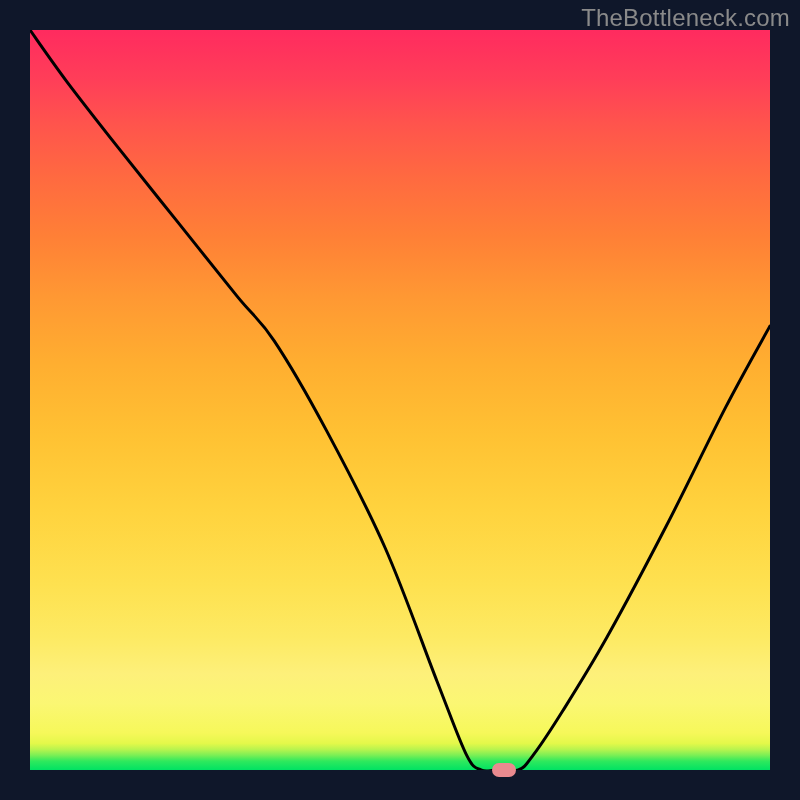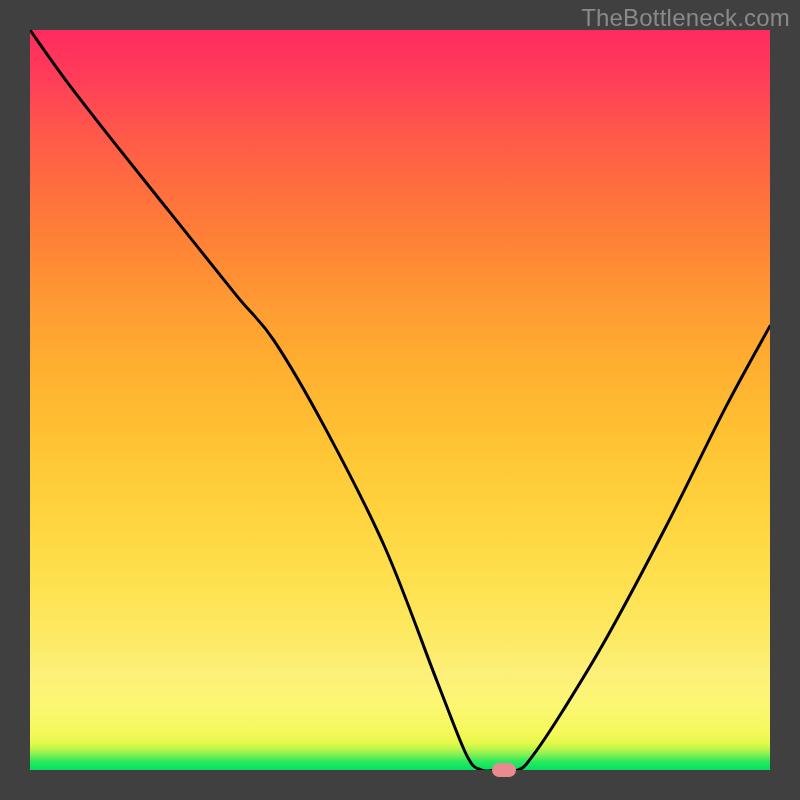--- a/index.html
+++ b/index.html
@@ -8,21 +8,21 @@
     width: 800px;
     height: 800px;
     background: #000;
     overflow: hidden;
     font-family: Arial, Helvetica, sans-serif;
   }
   .frame {
     position: relative;
     width: 800px;
     height: 800px;
-    background: #404040;
+    background: #0f172a;
   }
   .watermark {
     position: absolute;
     top: 4px;
     right: 10px;
     color: #8a8a8a;
     font-size: 24px;
     font-weight: 500;
     letter-spacing: 0.2px;
     z-index: 5;

